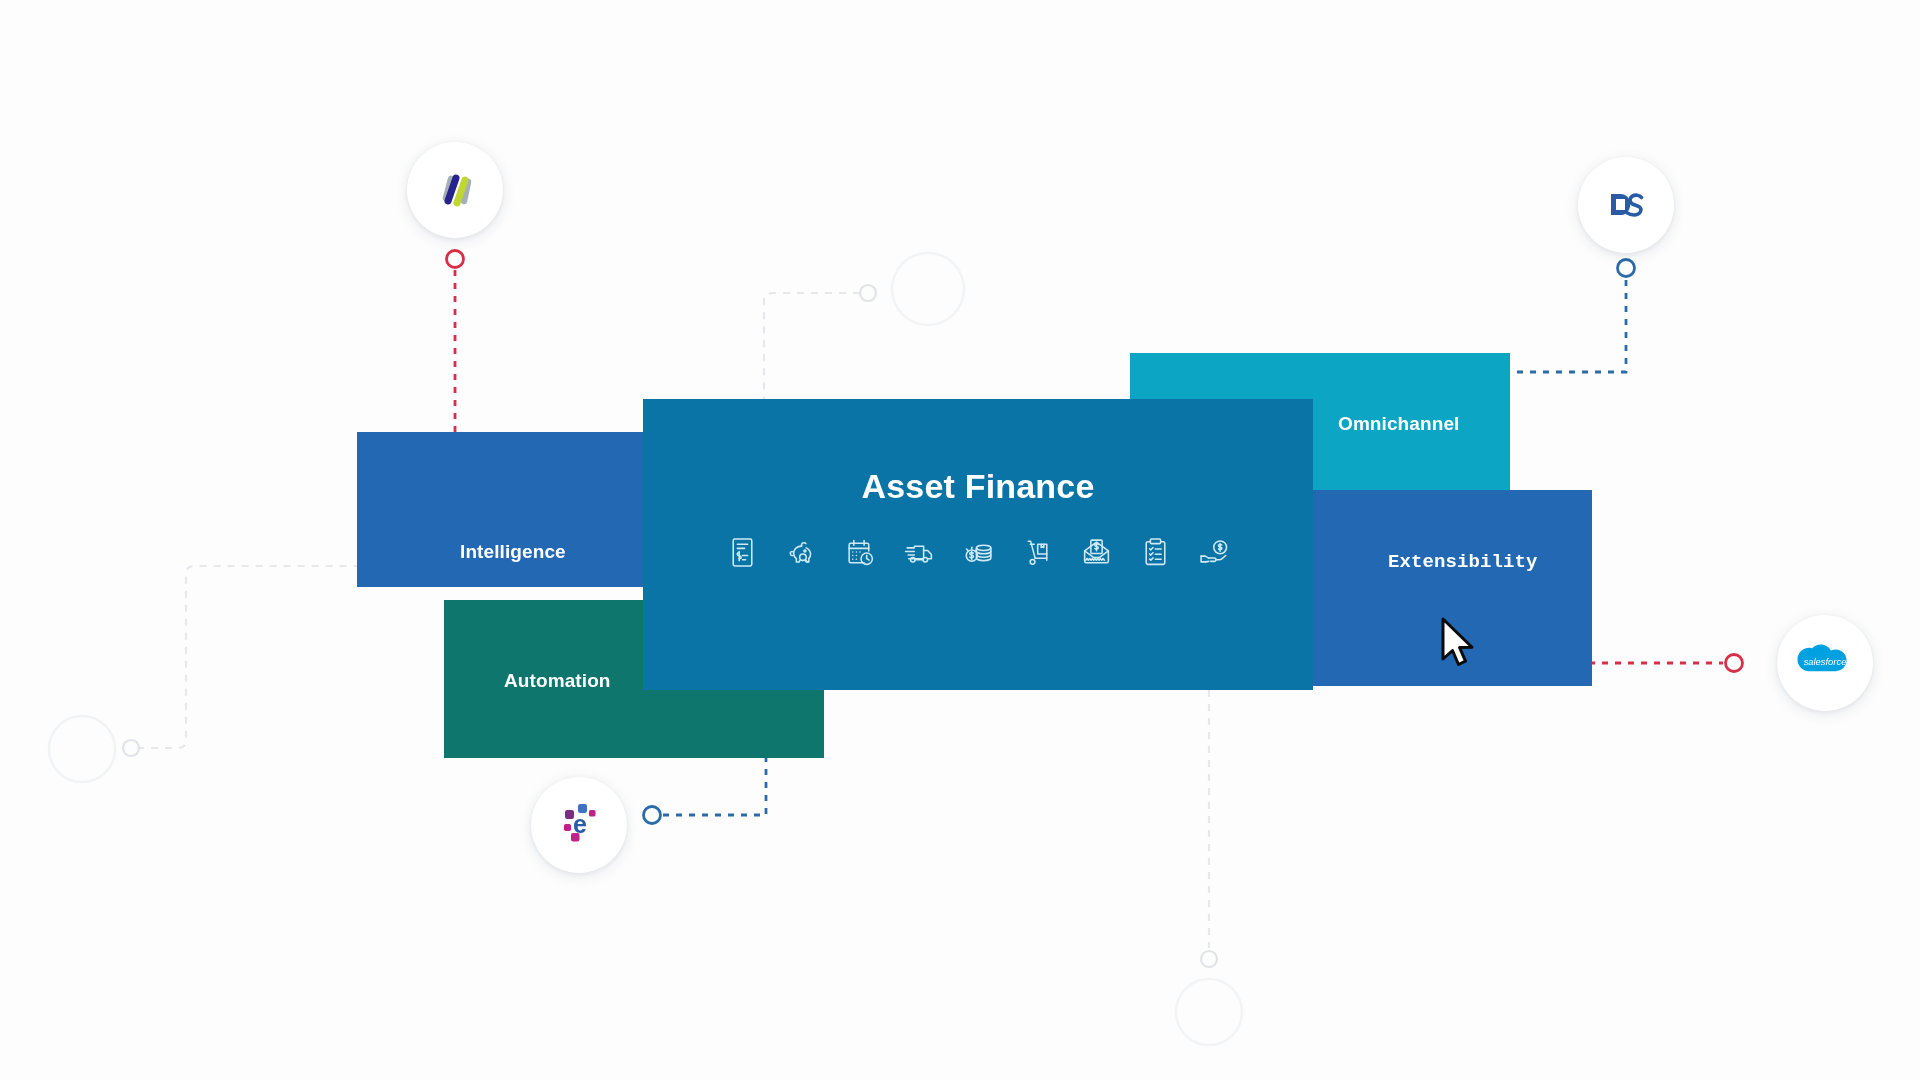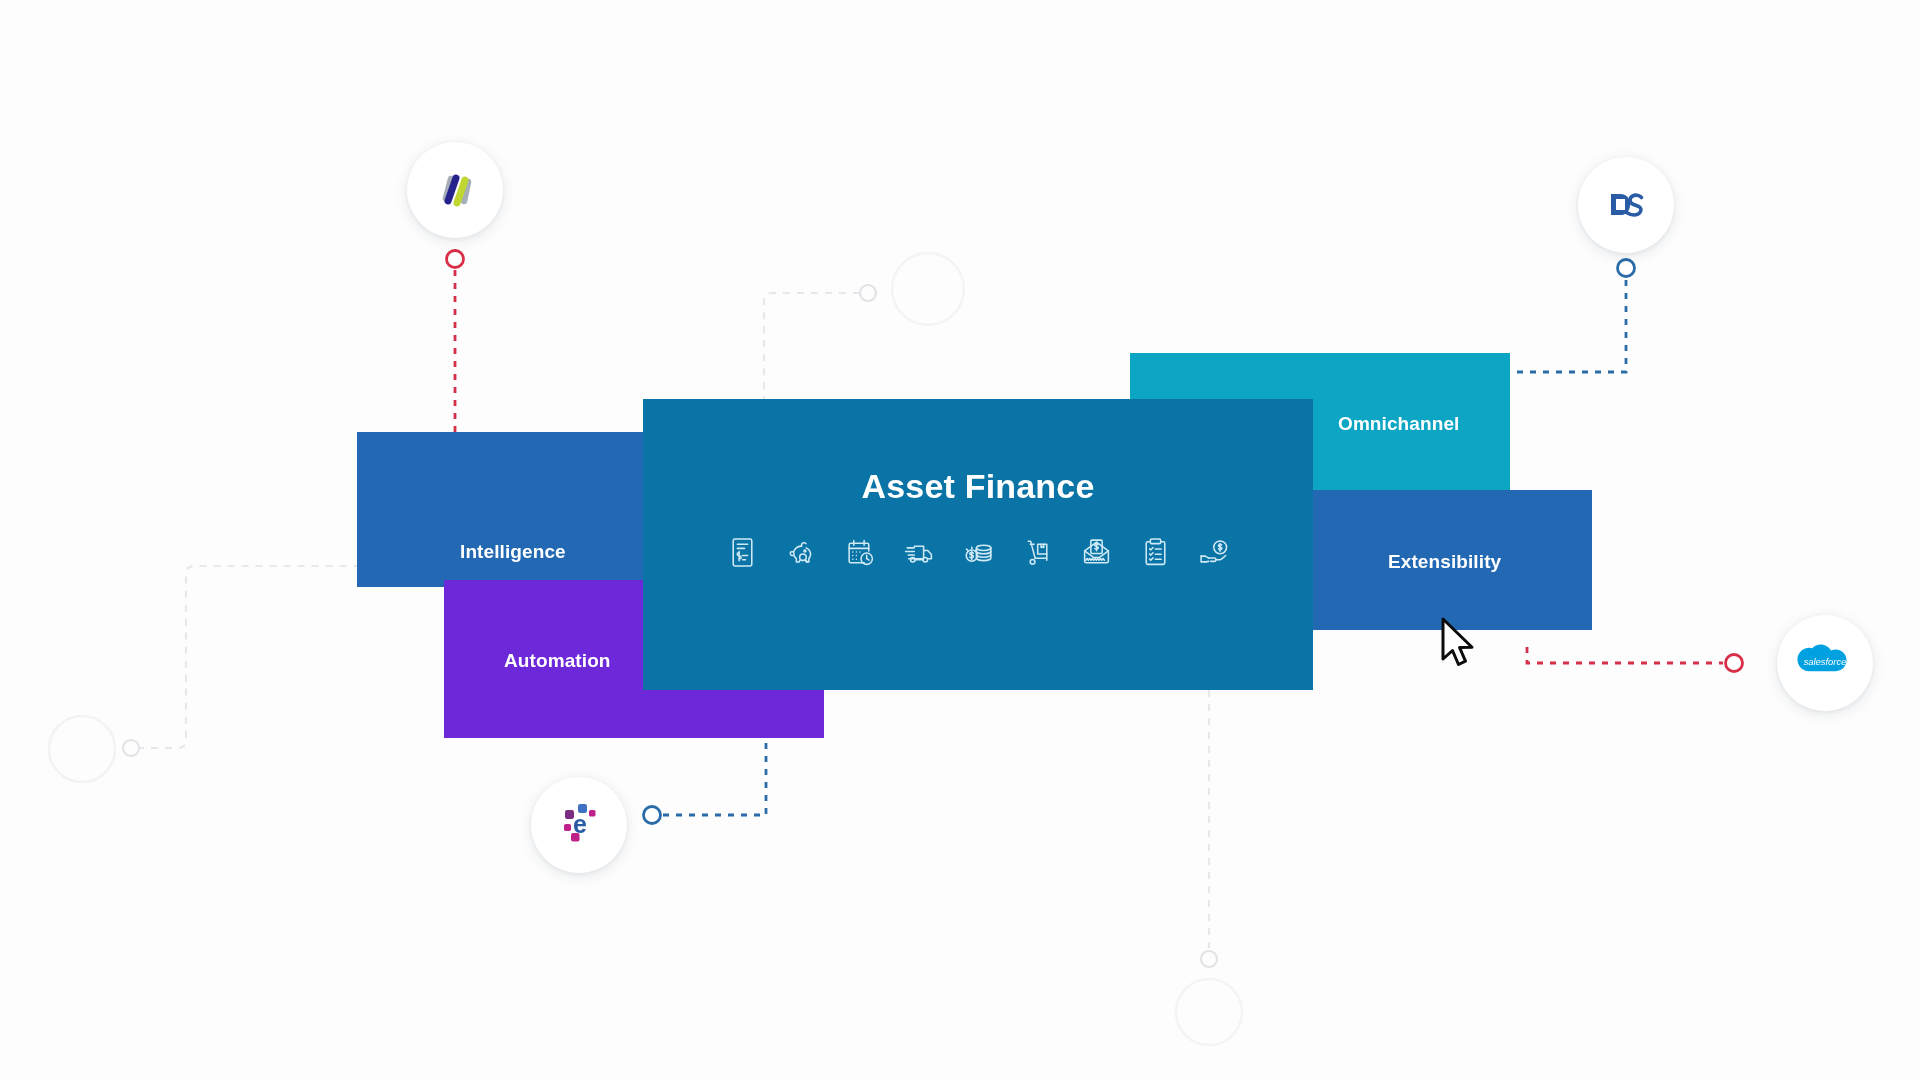--- a/index.html
+++ b/index.html
@@ -37,34 +37,35 @@
     white-space:nowrap;
     color:#ffffff;
   }
   #card-intelligence {
     left:357px; top:432px; width:310px; height:155px;
     background:#2268B3;
     z-index:3;
   }
   #card-intelligence .card-label { position:relative; top:1px;margin-top:43px; }
   #card-automation {
-    left:444px; top:580px; width:380px; height:158px;
-    background:#6d28d9;
+    left:444px; top:600px; width:380px; height:158px;
+    background:#0f766e;
     z-index:4;
   }
   #card-omnichannel {
     left:1130px; top:353px; width:380px; height:155px;
     background:#0CA6C4;
     z-index:3;
   }
   #card-omnichannel .card-label { position:absolute; left:208px; top:60px; }
   #card-extensibility {
-    left:1312px; top:490px; width:280px; height:140px;
+    left:1312px; top:490px; width:280px; height:196px;
     background:#2268B3;
     z-index:3;
+    font-family:Liberation Mono, monospace;
   }
   #card-extensibility .card-label { position:absolute; left:76px; top:61px; }
   #card-intelligence .card-label { position:absolute; left:103px; top:66px; }
   #card-automation .card-label { position:absolute; left:60px; top:70px; }
 
   
   #panel-asset-finance {
     position:absolute;
     left:643px; top:399px;
     width:670px; height:291px;

